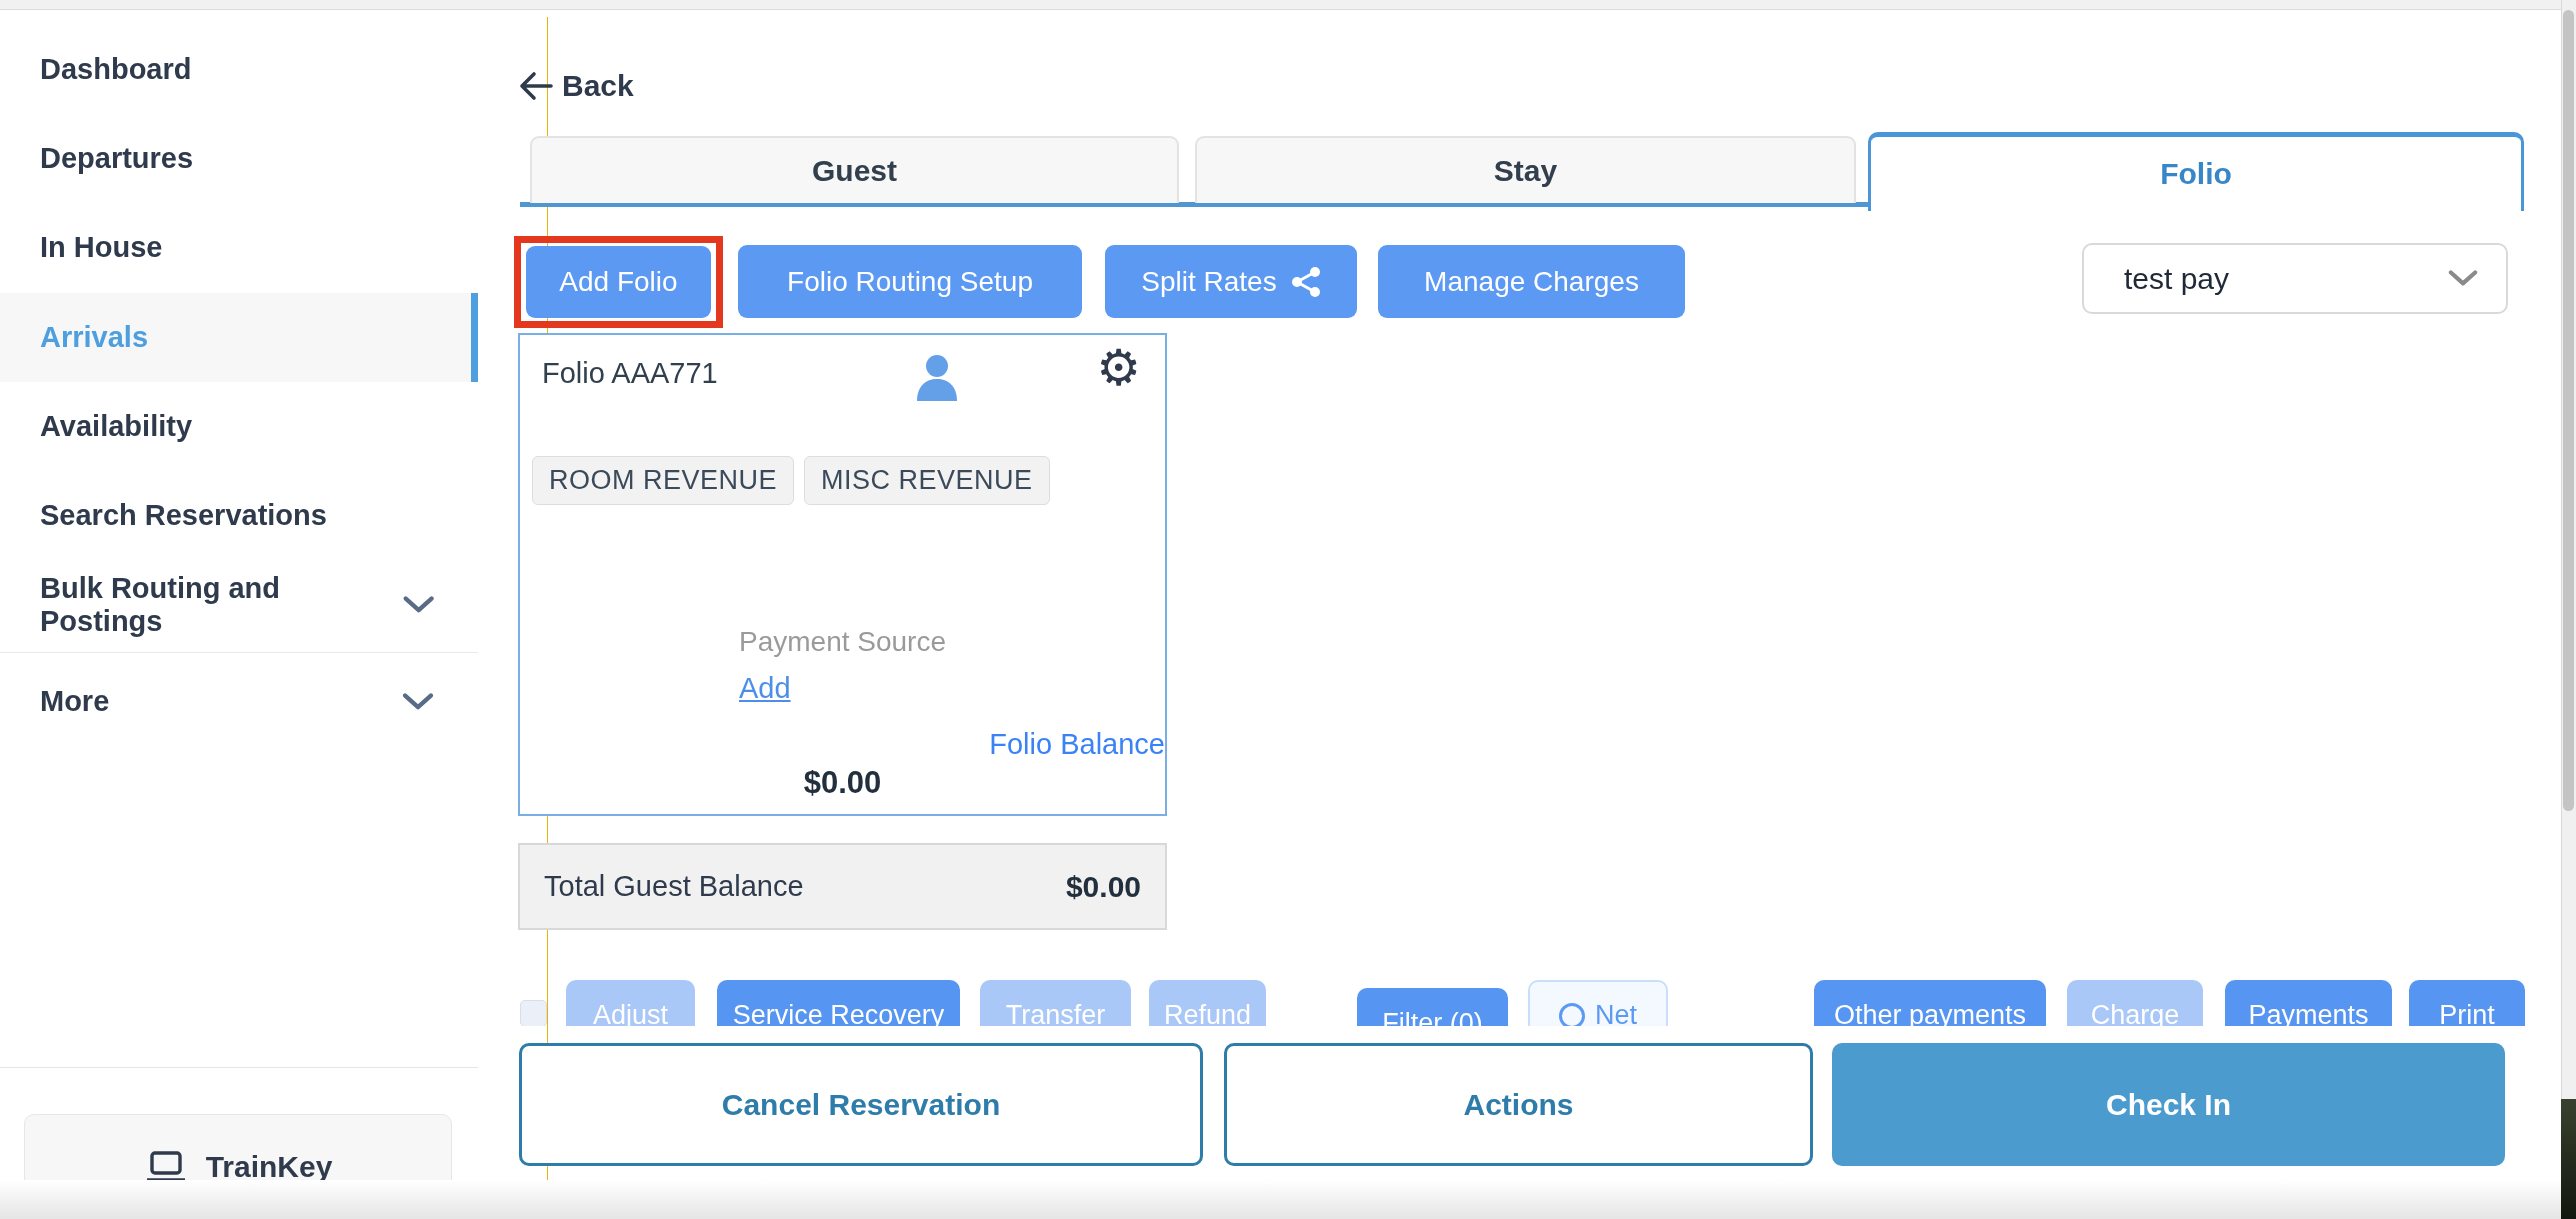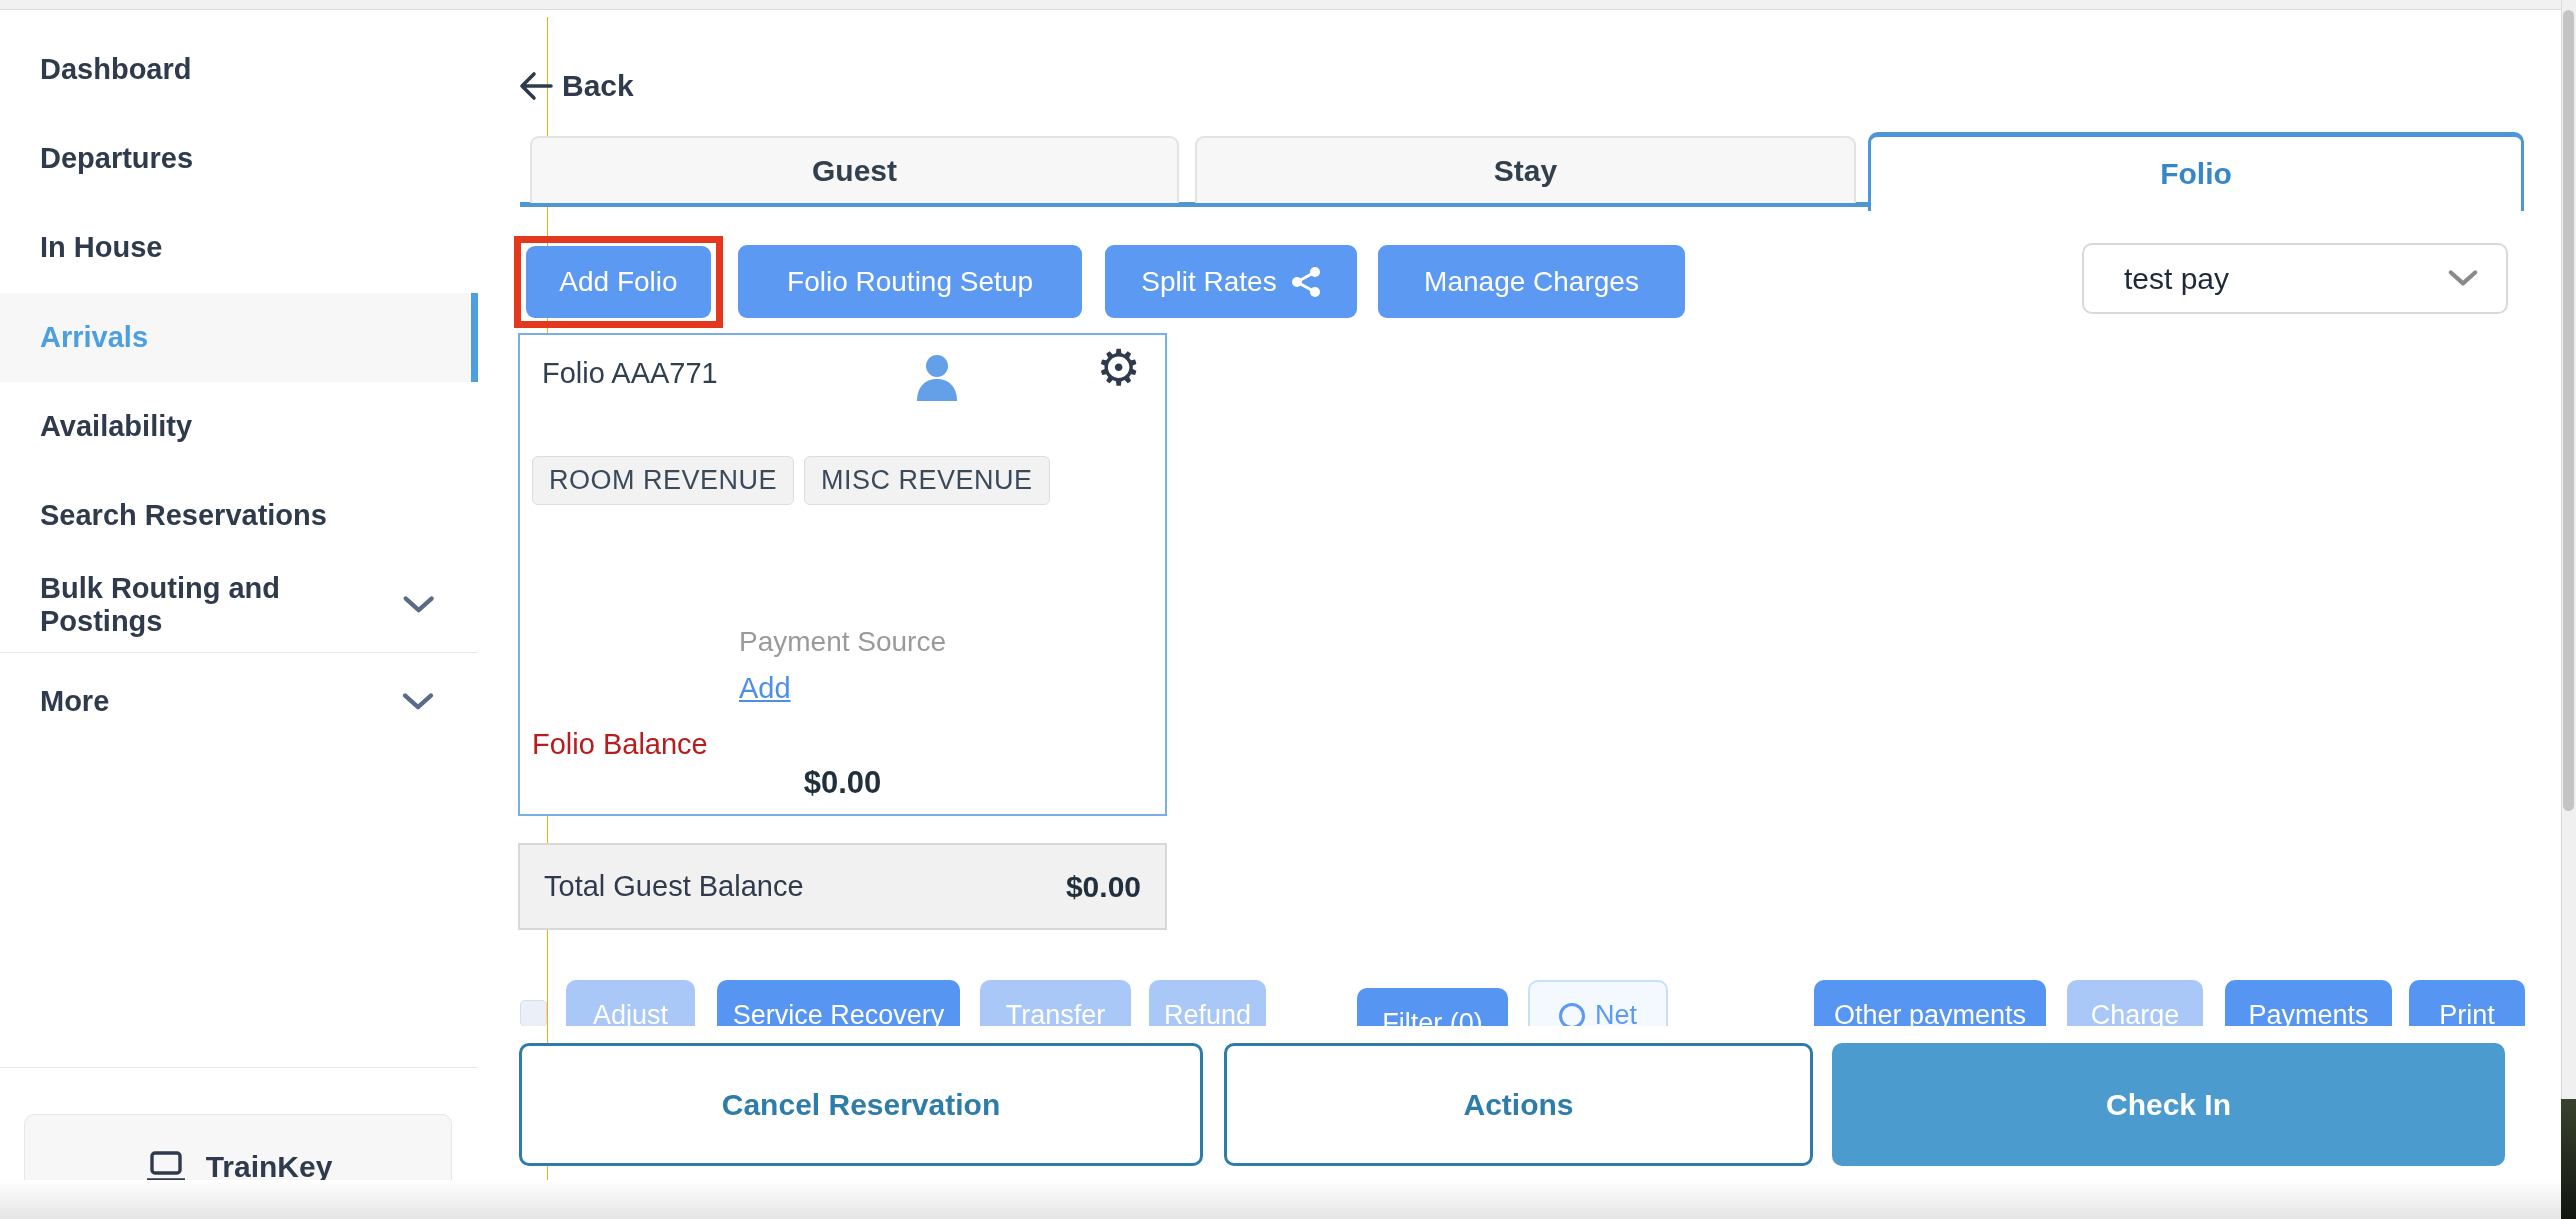--- a/index.html
+++ b/index.html
@@ -78,21 +78,21 @@
   .gear-ic { position:absolute; right:24px; top:8px; font-size:50px; color:#2f3b4c; line-height:1; cursor:pointer; }
   .badge-row { position:absolute; left:12px; top:121px; display:flex; gap:10px; }
   .badge {
     background:#f2f2f2; border:1px solid #dddddd; border-radius:6px;
     font-size:27px; color:#3b4a5a; padding:8px 16px; letter-spacing:0.5px;
   }
   .pay-src-block { position:absolute; left:0; top:254px; width:100%; display:flex; justify-content:center;margin-top:37px; }
   .pay-src-inner { text-align:left; }
   .pay-src-label { font-size:28px; color:#9a9a9a; }
   .add-link { display:inline-block; margin-top:14px; font-size:29px; color:#4d8fe8; text-decoration:underline; cursor:pointer; }
-  .fb-label { position:absolute; left:0; top:393px; width:100%; text-align:left; font-size:29px; color:#b91c1c;padding-left:12px; }
+  .fb-label { position:absolute; left:0; top:393px; width:100%; text-align:right; font-size:29px; color:#3b82f6;padding-left:12px; }
   .fb-value { position:absolute; left:0; top:430px; width:100%; text-align:center; font-size:31px; font-weight:700; color:#22303e; }
 
   
   .total-row {
     left:518px; top:843px; width:649px; height:87px; background:#f1f1f1; border:2px solid #d8d8d8;
     display:flex; align-items:center; justify-content:space-between; padding:0 24px;
   }
   .total-label { font-size:29px; color:#2f3b4c; }
   .total-value { font-size:30px; font-weight:700; color:#22303e; }
 

